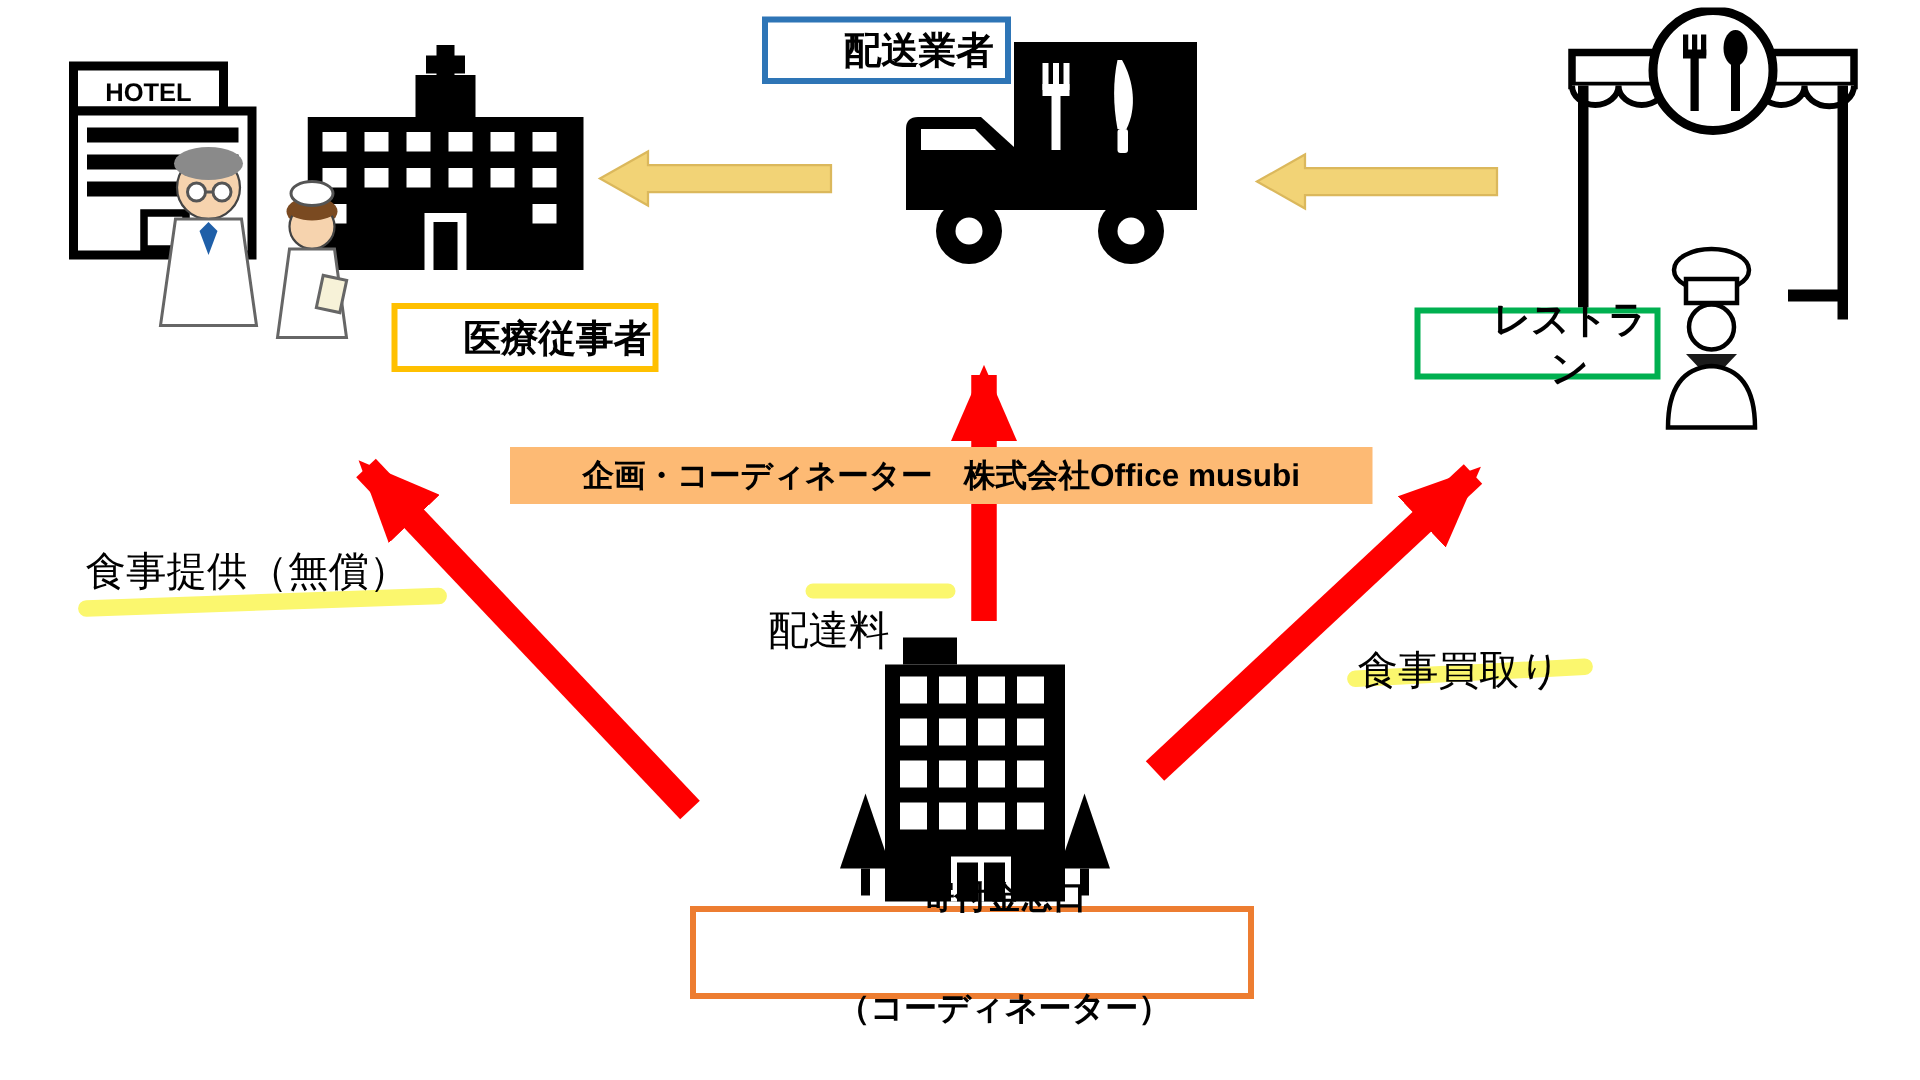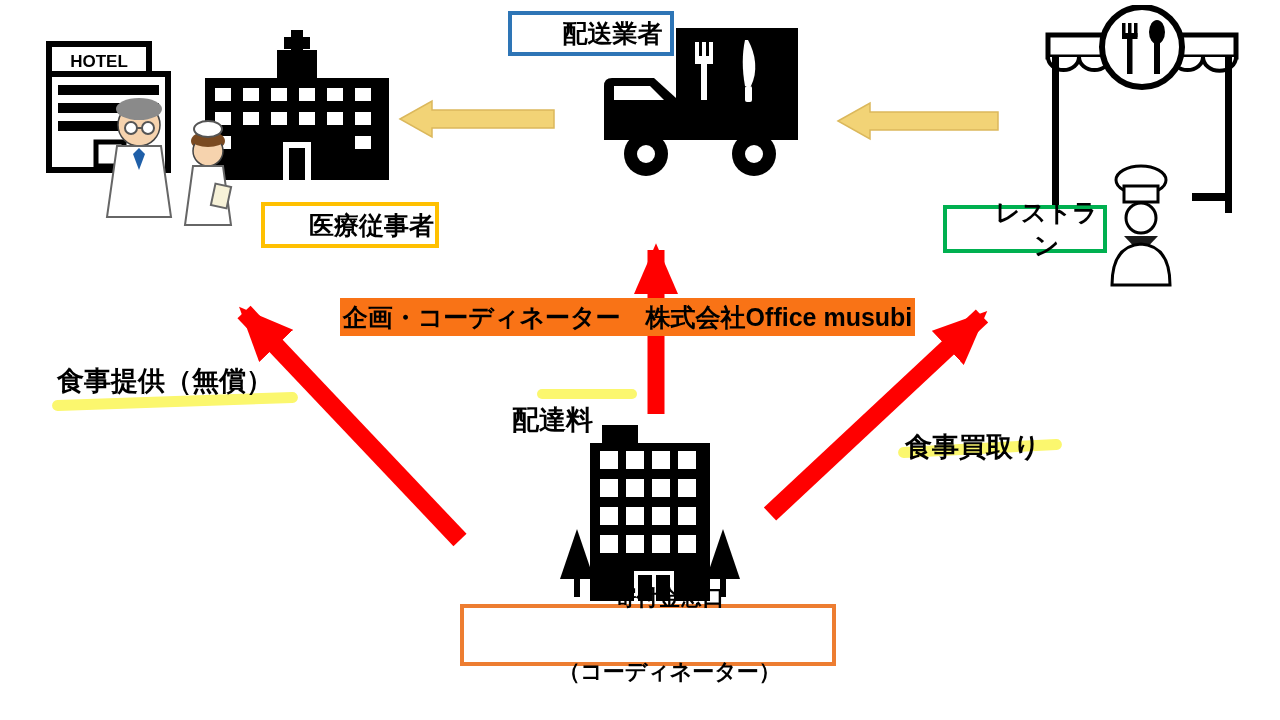--- a/index.html
+++ b/index.html
@@ -9,24 +9,24 @@
   }
   .label-box{
     position:absolute;background:#fff;display:flex;align-items:center;justify-content:center;
     font-weight:bold;color:#000;text-align:center;z-index:6;box-sizing:border-box;padding-left:43px;
   }
   .box-delivery{border:4px solid #2E75B6;font-size:25px;}
   .box-medical{border:4px solid #FFC000;font-size:25px;}
   .box-restaurant{border:4px solid #00B050;font-size:25px;}
   .box-donation{border:4px solid #ED7D31;font-size:22px;line-height:1.35;flex-direction:column;}
   .banner{
-    position:absolute;background:#f97316;display:flex;align-items:center;justify-content:center;
-    font-weight:bold;font-size:25px;color:#000;z-index:5;
+    position:absolute;background:#fdba74;display:flex;align-items:center;justify-content:center;
+    font-weight:bold;font-size:21px;color:#000;z-index:5;
   }
-  .edge-label{position:absolute;font-weight:bold;font-size:27px;color:#000;z-index:4;white-space:nowrap;}
+  .edge-label{position:absolute;font-weight:normal;font-size:27px;color:#000;z-index:4;white-space:nowrap;}
   .highlight{position:absolute;background:#FBF76E;border-radius:6px;z-index:1;}
   .arrow-svg{position:absolute;z-index:2;}
   .icon-svg{position:absolute;z-index:3;}
 </style>
 </head>
 <body>
 
 <div id="canvas">
 
   <svg class="icon-svg" style="left:45px;top:40px;" width="130" height="135" viewBox="0 0 130 135">

